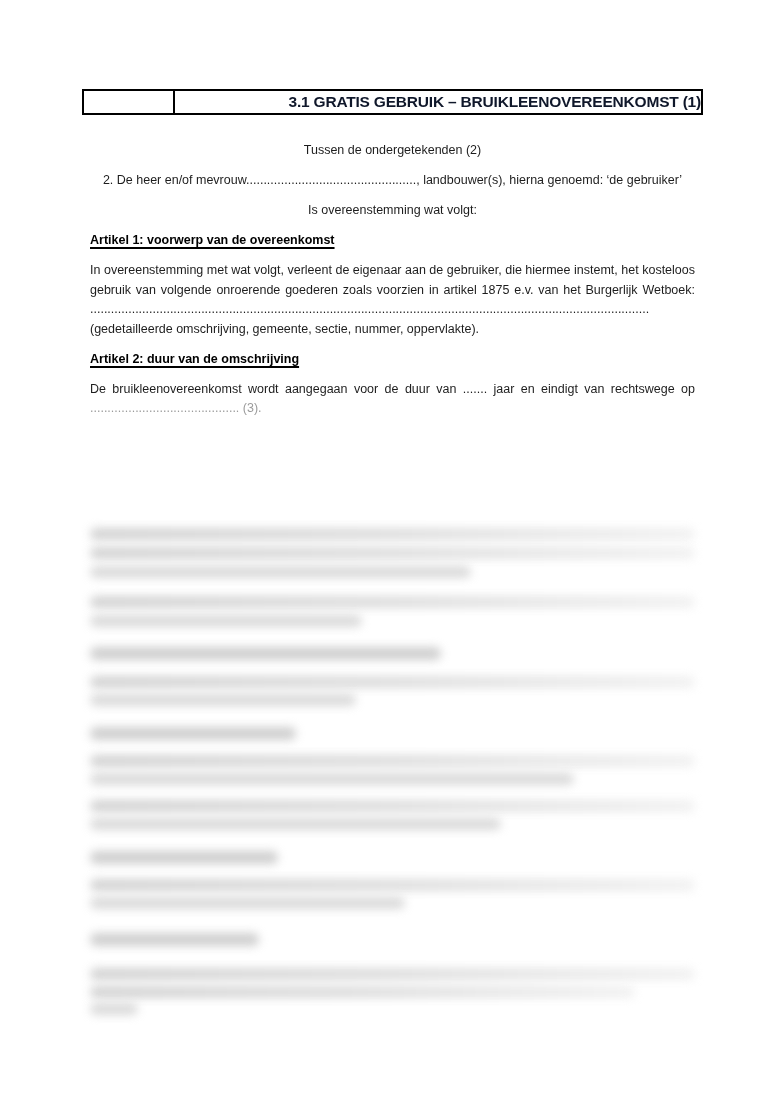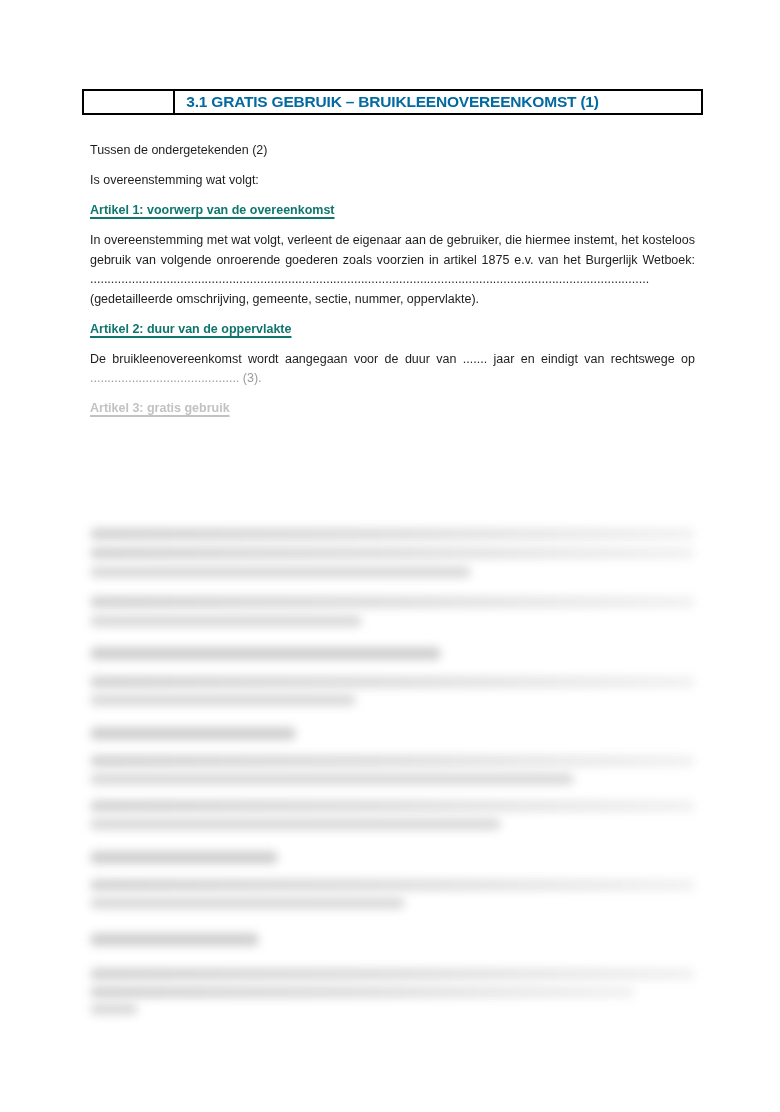--- a/index.html
+++ b/index.html
@@ -30,47 +30,47 @@
     position: absolute;
     left: 89px;
     top: 0;
     bottom: 0;
     width: 2px;
     background: #000000;
   }
   .header-title {
     position: absolute;
     left: 0; right: 0; top: 0; bottom: 0;
-    text-align: center;
+    text-align: right;
     font-size: 15.5px;
     font-weight: 700;
     letter-spacing: -0.2px;
     line-height: 22px;
-    color: #0369a1;
+    color: #0f172a;
     white-space: nowrap;
   }
 
   
   .content {
     position: absolute;
     top: 141px;
     left: 90px;
     width: 605px;
     font-size: 12.5px;
     line-height: 19.5px;
   }
-  .para { margin: 0 0 10.5px 0; }
+  .para { margin: 0 0 10.5px 0; text-align: center; }
   .para.justify { text-align: justify; }
   .article-heading {
     margin: 0 0 10.5px 0;
     font-weight: 700;
     text-decoration: underline;
     text-underline-offset: 3px;
     text-decoration-thickness: 1.5px;
-    color: #0f766e;
+    color: #000000;
   }
   .faded-tail { color: #9b9b9b; }
   .article-heading.faded {
     color: #c2c2c2;
     filter: blur(0.7px);
   }
 
   
   .fade-overlay {
     position: absolute;
@@ -112,29 +112,29 @@
 
 <div class="page">
 
   <div class="header-box">
     <div class="header-divider"></div>
     <div class="header-title">3.1 GRATIS GEBRUIK – BRUIKLEENOVEREENKOMST (1)</div>
   </div>
 
   <div class="content">
     <p class="para">Tussen de ondergetekenden (2)</p>
+    <p class="para">2. De heer en/of mevrouw................................................., landbouwer(s), hierna genoemd: ‘de gebruiker’</p>
     <p class="para">Is overeenstemming wat volgt:</p>
 
     <p class="article-heading">Artikel 1: voorwerp van de overeenkomst</p>
     <p class="para justify">In overeenstemming met wat volgt, verleent de eigenaar aan de gebruiker, die hiermee instemt, het kosteloos gebruik van volgende onroerende goederen zoals voorzien in artikel 1875 e.v. van het Burgerlijk Wetboek: ................................................................................................................................................................. (gedetailleerde omschrijving, gemeente, sectie, nummer, oppervlakte).</p>
 
-    <p class="article-heading">Artikel 2: duur van de oppervlakte</p>
+    <p class="article-heading">Artikel 2: duur van de omschrijving</p>
     <p class="para justify"><span>De bruikleenovereenkomst wordt aangegaan voor de duur van ....... jaar en eindigt van rechtswege op </span><span class="faded-tail">........................................... (3).</span></p>
 
-    <p class="article-heading faded">Artikel 3: gratis gebruik</p>
   </div>
 
   <div class="fade-overlay"></div>
 
   <div class="blurred-content">
       <div class="blur-line line" style="top: 8px; width: 100%;"></div>
       <div class="blur-line line" style="top: 27px; width: 100%;"></div>
       <div class="blur-line short" style="top: 46px; width: 63%;"></div>
       <div class="blur-line line" style="top: 76px; width: 100%;"></div>
       <div class="blur-line short" style="top: 95px; width: 45%;"></div>

